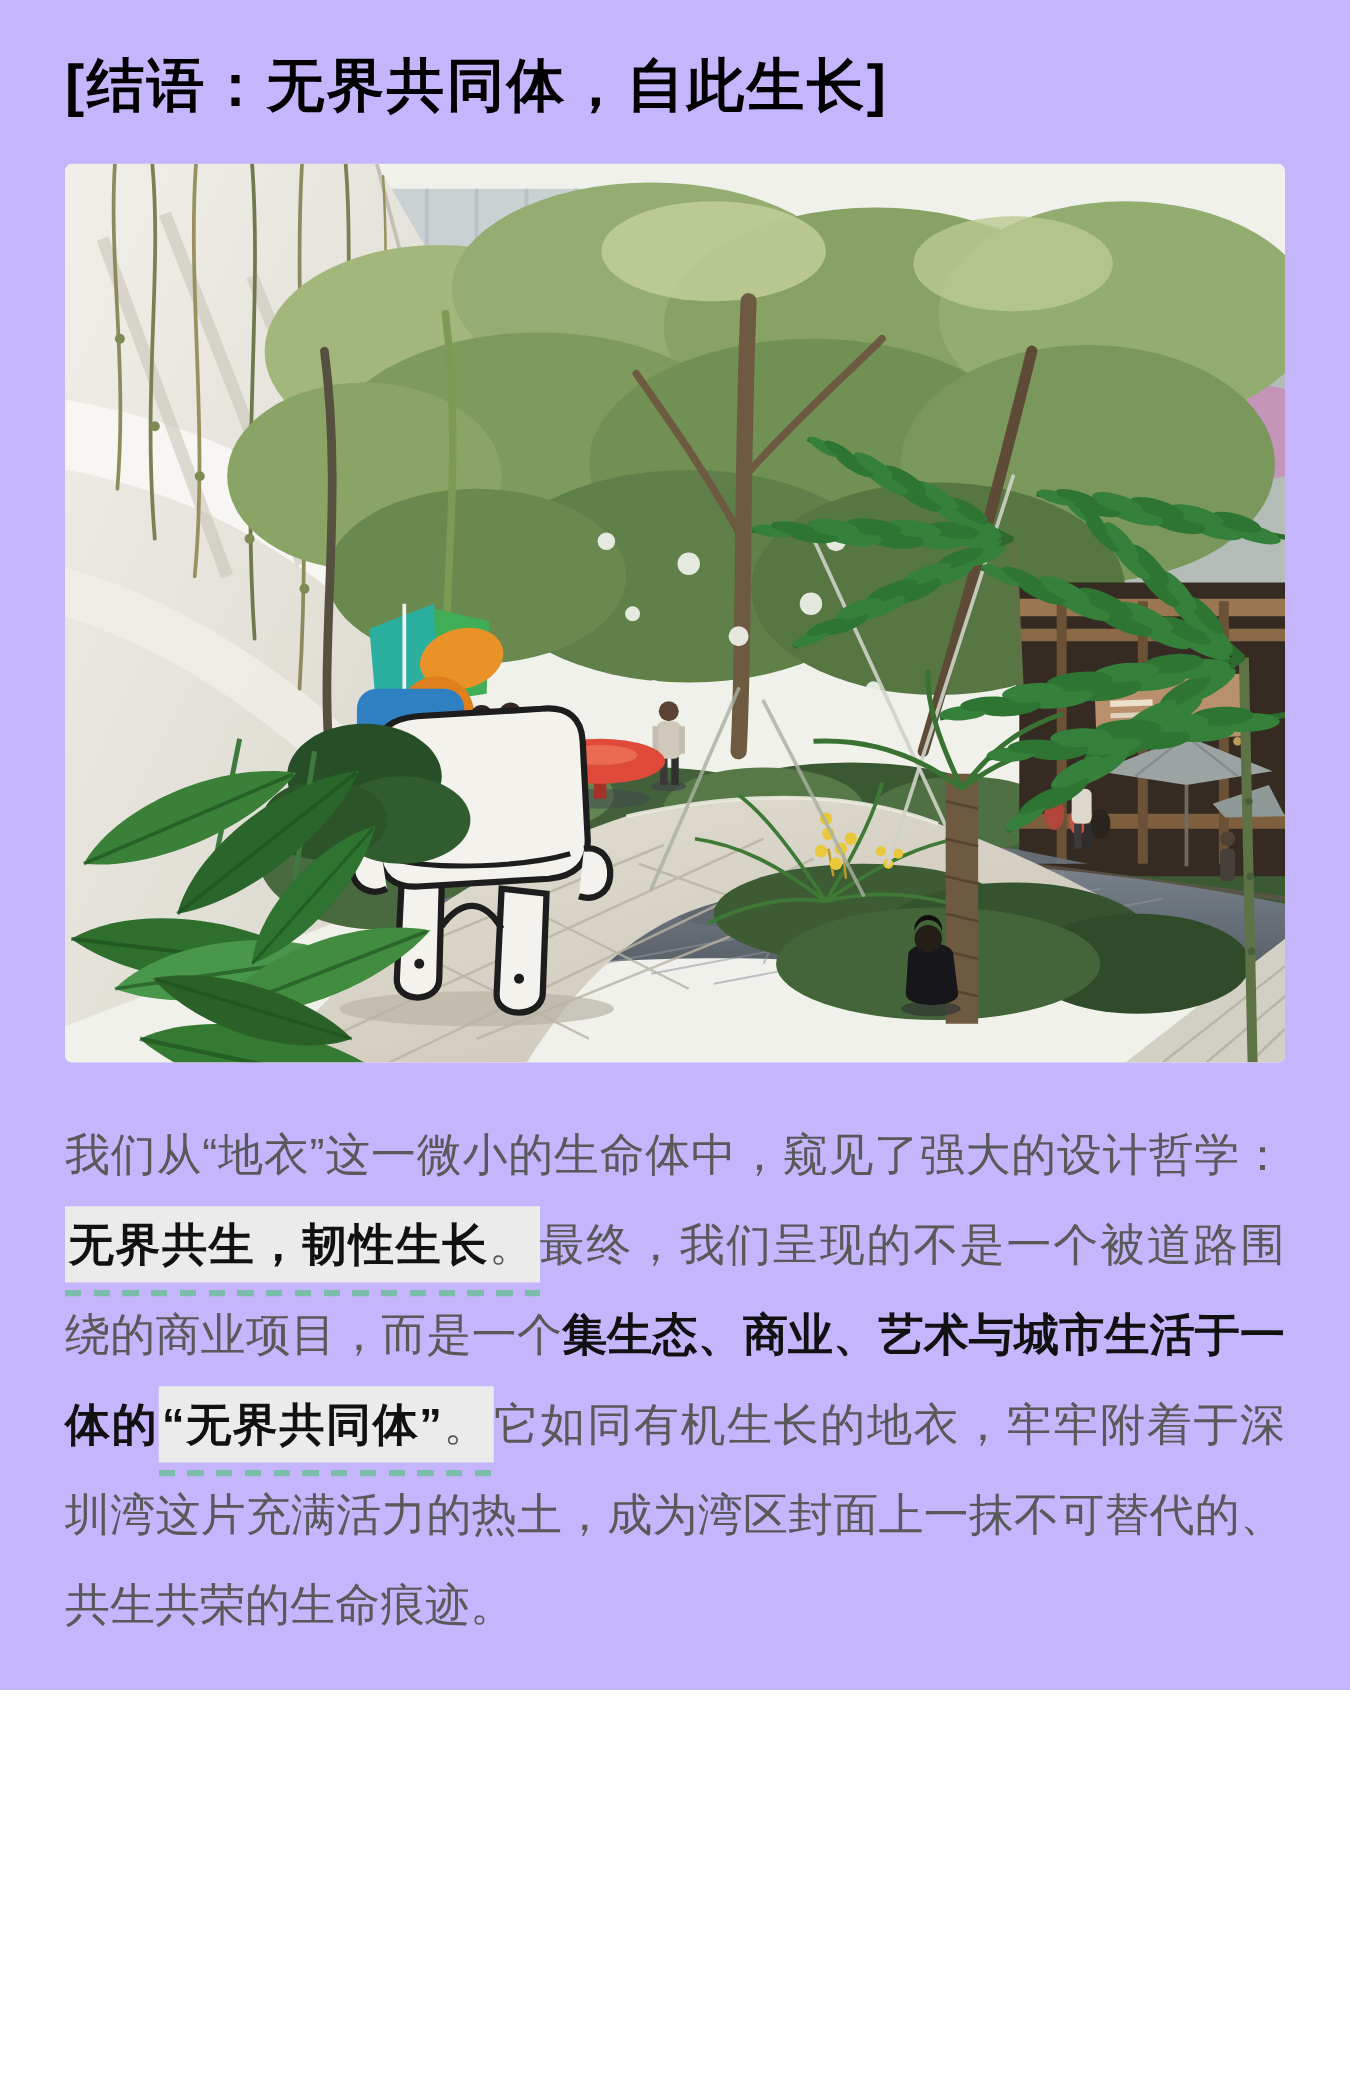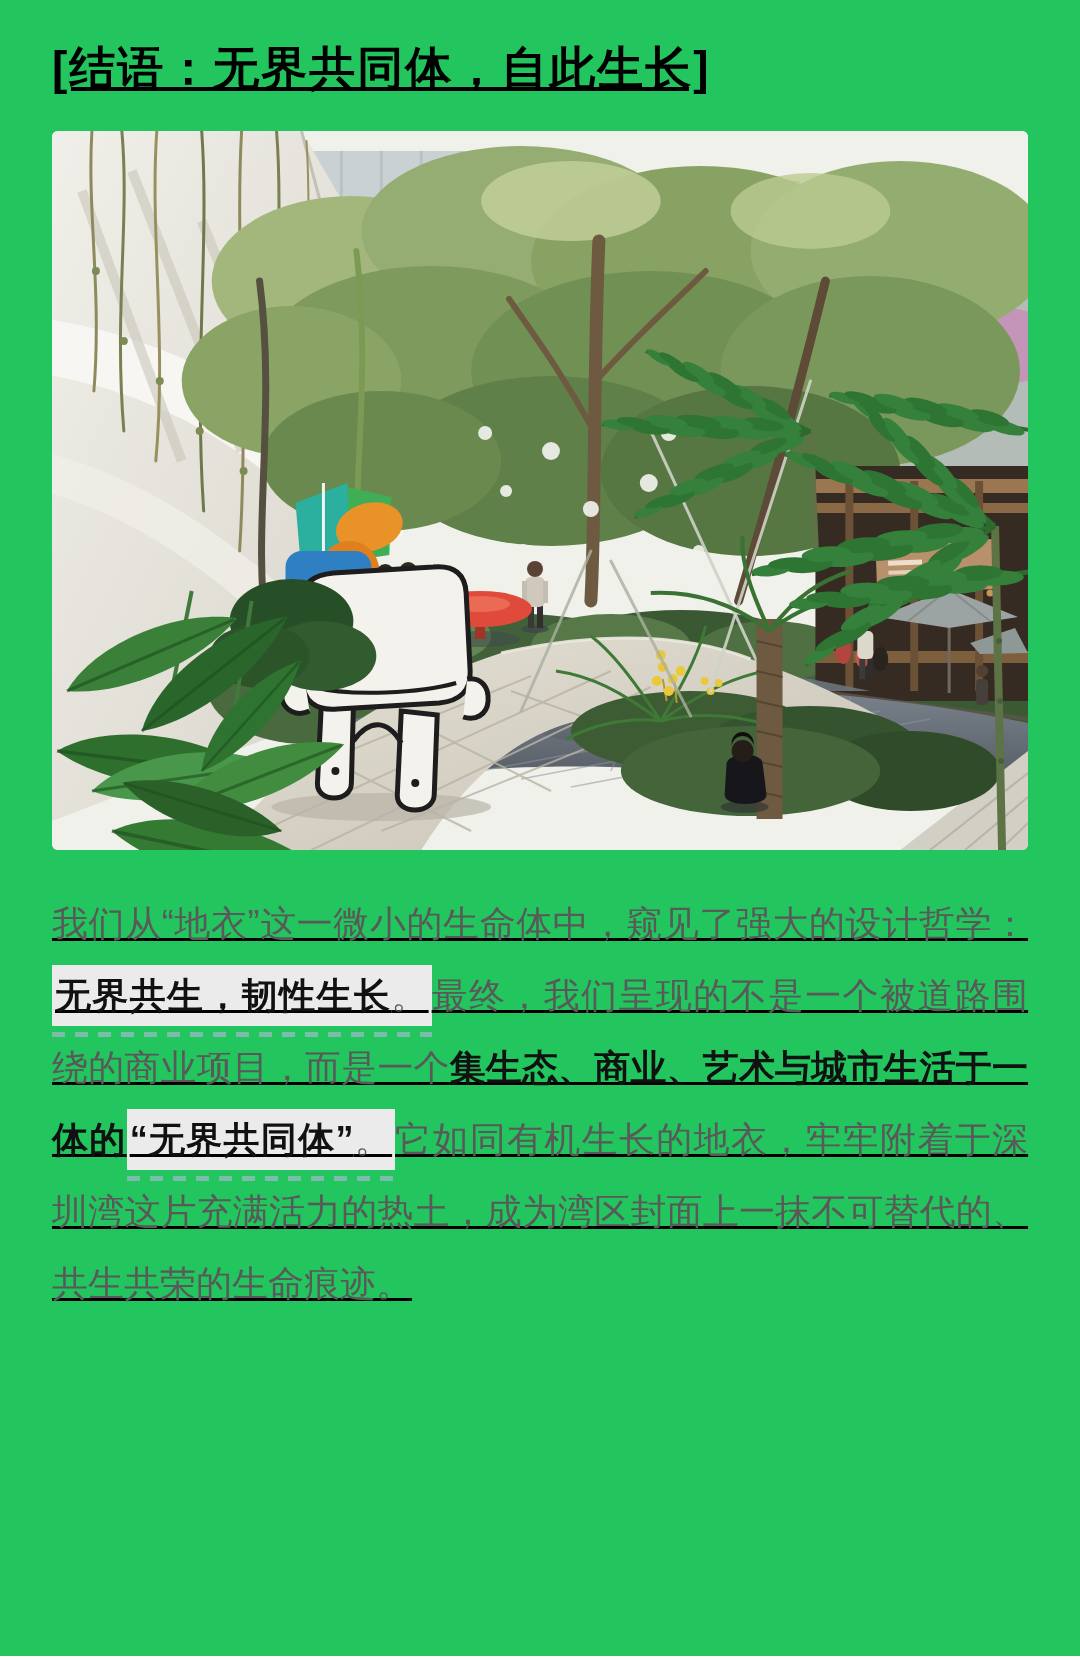--- a/index.html
+++ b/index.html
@@ -1,18 +1,18 @@
 <!DOCTYPE html>
 <html><head>
 <meta charset="utf-8">
 <style>
   html,body{margin:0;padding:0;background:#ffffff;}
   body{font-family:"Liberation Sans","DejaVu Sans",sans-serif;}
-  .page{position:relative;width:1080px;height:1656px;box-sizing:border-box;
-        padding:40px 52px 0 52px;background:#22c55e;overflow:hidden;text-decoration:underline;}
+  .page{position:relative;width:1080px;height:1352px;box-sizing:border-box;
+        padding:40px 52px 0 52px;background:#c4b5fd;overflow:hidden;}
   h1.title{margin:0 0 34px 0;font-size:46px;line-height:57px;font-weight:700;
         color:#000;letter-spacing:2px;}
   figure.photo{margin:0 0 38px 0;width:976px;height:719px;border-radius:6px;
         overflow:hidden;background:#e8ebe2;}
   figure.photo svg{display:block;width:100%;height:100%;}
   p.body{margin:0 0 30px 0;font-size:36px;line-height:72px;color:#595959;
         text-align:justify;text-justify:inter-character;}
   .seg{color:inherit;}
   .b{font-weight:700;color:#111111;}
   .u{padding-bottom:21px;

